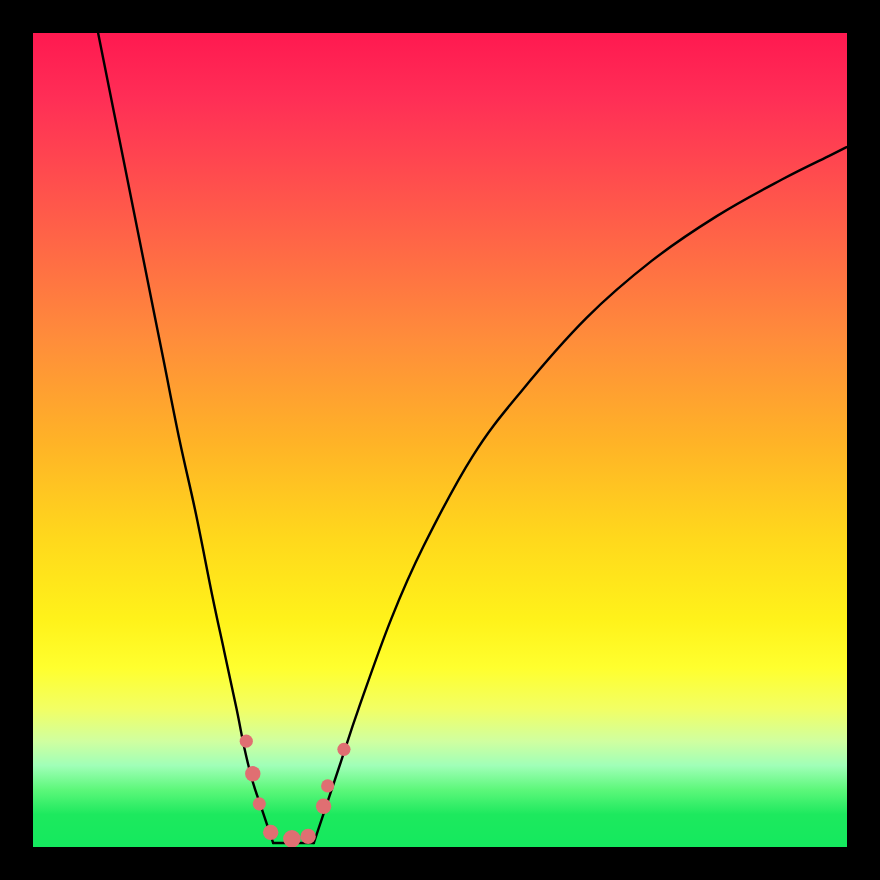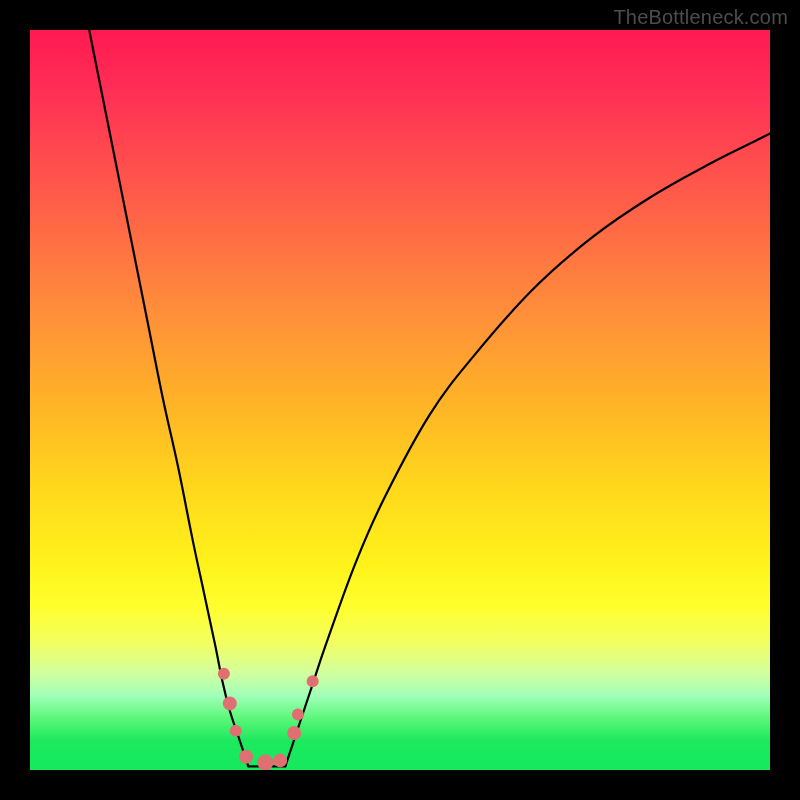--- a/index.html
+++ b/index.html
@@ -56,21 +56,20 @@
     left: 0;
     top: 0;
     width: 740px;
     height: 740px;
   }
 </style>
 </head>
 <body>
 
 <div class="frame">
-  <div class="watermark">TheBottleneck.com</div>
   <div class="plot">
     <svg class="curves" viewBox="0 0 740 740" preserveAspectRatio="none">
         <path d="M 59.20 0.00 C 61.86 13.32, 68.67 47.36, 74.00 74.00 C 79.33 100.64, 83.47 121.36, 88.80 148.00 C 94.13 174.64, 98.27 195.36, 103.60 222.00 C 108.93 248.64, 113.07 269.36, 118.40 296.00 C 123.73 322.64, 127.87 344.69, 133.20 370.00 C 138.53 395.31, 142.67 411.29, 148.00 436.60 C 153.33 461.91, 158.14 487.96, 162.80 510.60 C 167.46 533.24, 169.90 543.75, 173.90 562.40 C 177.90 581.05, 181.67 598.22, 185.00 614.20 C 188.33 630.18, 189.74 639.21, 192.40 651.20 C 195.06 663.19, 197.14 671.48, 199.80 680.80 C 202.46 690.12, 204.54 695.01, 207.20 703.00 C 209.86 710.99, 212.60 719.21, 214.60 725.20 C 216.60 731.19, 217.63 734.30, 218.30 736.30" fill="none" stroke="#000000" stroke-width="2.2" stroke-linecap="round"></path>
         <path d="M 255.30 736.30 C 255.97 734.30, 257.00 731.19, 259.00 725.20 C 261.00 719.21, 262.40 714.99, 266.40 703.00 C 270.40 691.01, 275.87 674.58, 281.20 658.60 C 286.53 642.62, 288.01 636.84, 296.00 614.20 C 303.99 591.56, 314.94 559.44, 325.60 532.80 C 336.26 506.16, 341.88 492.84, 355.20 466.20 C 368.52 439.56, 383.62 410.11, 399.60 384.80 C 415.58 359.49, 425.35 348.24, 444.00 325.60 C 462.65 302.96, 481.89 280.31, 503.20 259.00 C 524.51 237.69, 541.09 223.85, 562.40 207.20 C 583.71 190.55, 600.29 179.82, 621.60 166.50 C 642.91 153.18, 662.15 143.19, 680.80 133.20 C 699.45 123.21, 714.54 116.33, 725.20 111.00 C 735.86 105.67, 737.34 104.93, 740.00 103.60" fill="none" stroke="#000000" stroke-width="2.2" stroke-linecap="round"></path>
         <path d="M 218.30 736.30 C 224.96 736.30, 248.64 736.30, 255.30 736.30" fill="none" stroke="#000000" stroke-width="2.2" stroke-linecap="round"></path>
         <circle cx="193.88" cy="643.80" r="6" fill="#e06f72"></circle>
         <circle cx="199.80" cy="673.40" r="7" fill="#e06f72"></circle>
         <circle cx="205.72" cy="700.78" r="6" fill="#e06f72"></circle>
         <circle cx="216.08" cy="726.68" r="7" fill="#e06f72"></circle>
         <circle cx="235.32" cy="732.60" r="8" fill="#e06f72"></circle>

